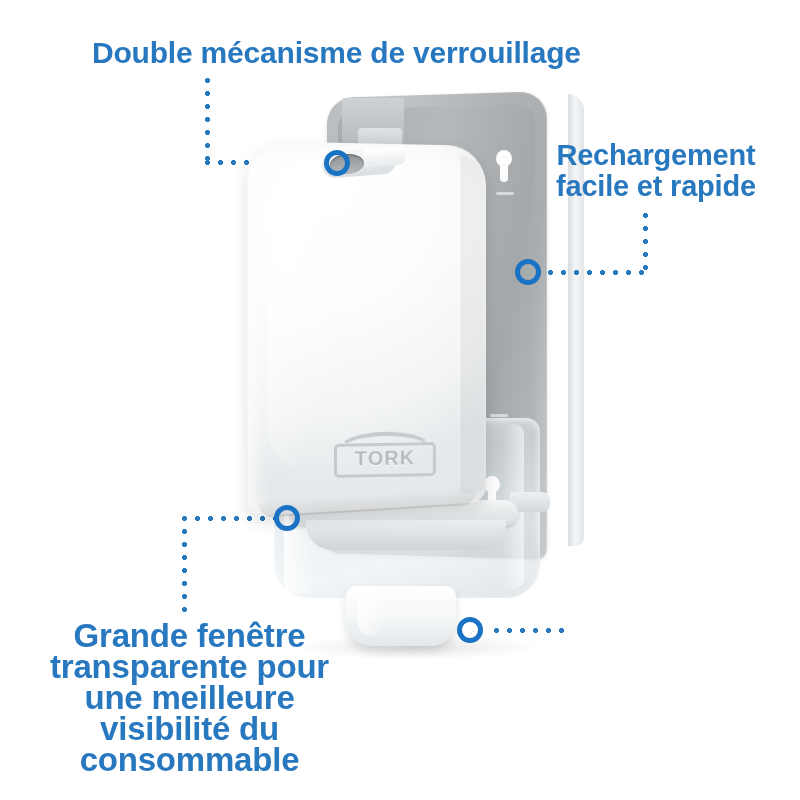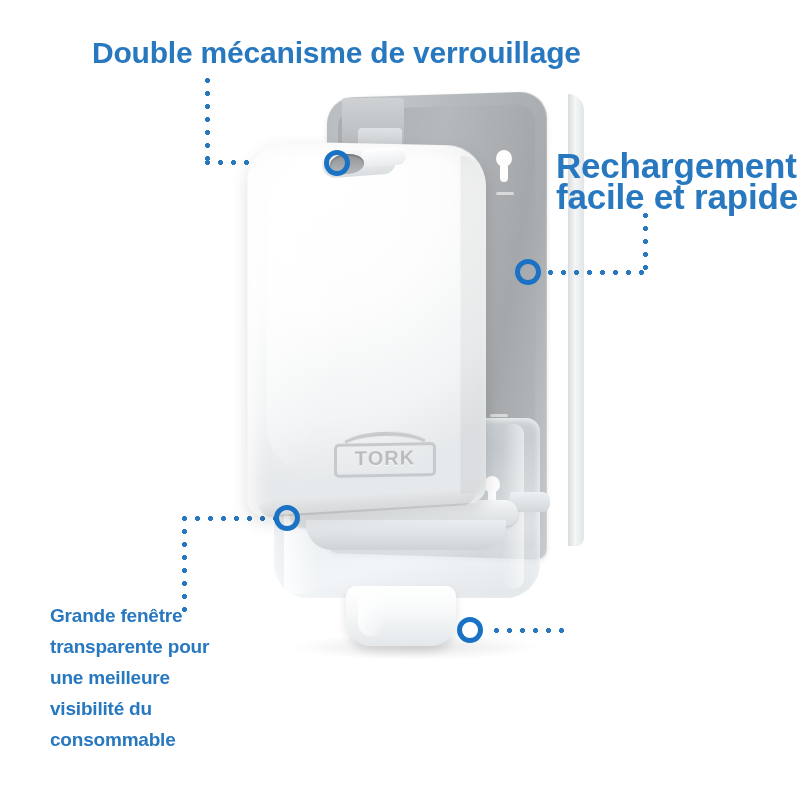--- a/index.html
+++ b/index.html
@@ -11,24 +11,25 @@
   }
   #stage{position:absolute;inset:0;width:800px;height:800px;}
 
   
   .callout{
     position:absolute;
     color:#2878c0;
     font-weight:bold;
     letter-spacing:-0.2px;
     white-space:pre-line;
+    text-align:center;
   }
   #callout-lock{ left:92px; top:36px; font-size:30px; line-height:34px; }
-  #callout-refill{ left:556px; top:150px; font-size:35px; line-height:31px; }
-  #callout-window{ left:50px; top:600px; font-size:19px; line-height:31px; }
+  #callout-refill{ left:556px; top:140px; font-size:29px; line-height:31px; }
+  #callout-window{ left:50px; top:620px; font-size:33px; line-height:31px; }
   #callout-dose{ left:578px; top:597px; font-size:27px; line-height:31px; }
 
   
   .dotline{position:absolute;}
   .dot-h{
     height:5px;
     background-image:radial-gradient(circle at 2.5px 2.5px,#2878c0 2.4px,rgba(40,120,192,0) 2.7px);
     background-size:13px 5px;
     background-repeat:repeat-x;
   }

